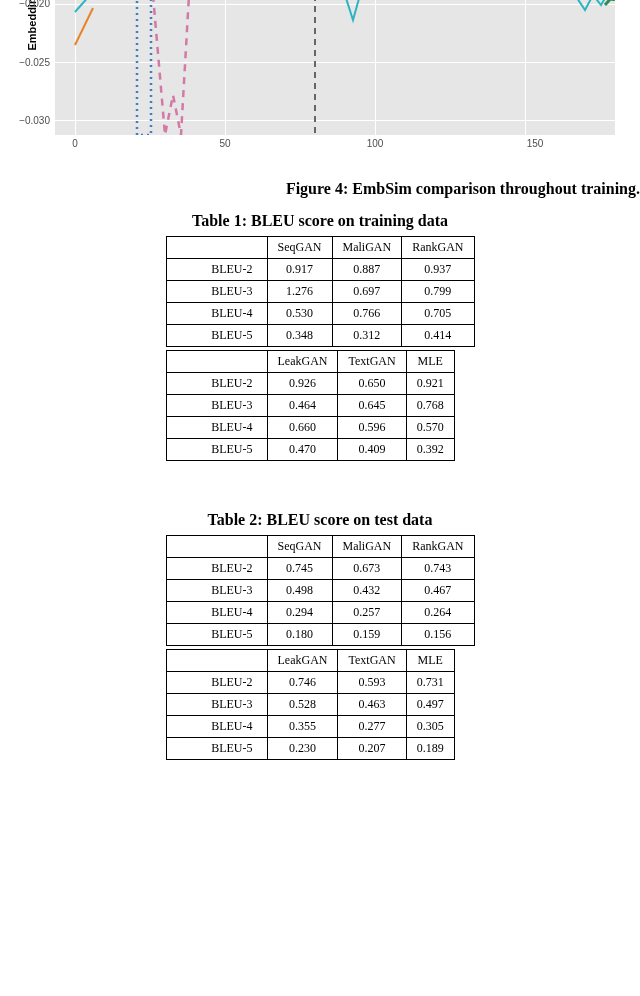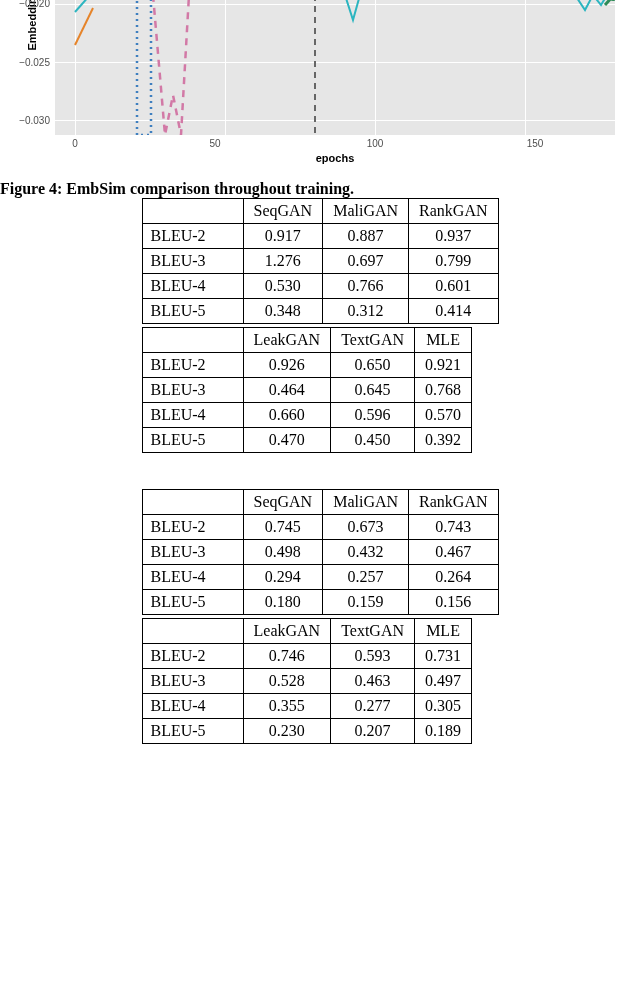--- a/index.html
+++ b/index.html
@@ -82,50 +82,50 @@
     color: #000;
   }
   svg.plot-svg {
     position: absolute;
     left: 0; top: 0;
     width: 560px;
     height: 135px;
   }
   
   .caption {
-    text-align: left;
+    text-align: right;
     font-weight: bold;
     font-size: 16px;
     margin-top: 10px;
   }
   .table-caption {
     text-align: center;
     font-weight: bold;
     font-size: 16px;
     margin-top: 14px;
     margin-bottom: 6px;
   }
   
   .tbl-holder {
     display: flex;
     justify-content: center;
   }
   table.data-tbl {
     border-collapse: collapse;
     font-family: Georgia, 'Times New Roman', serif;
-    font-size: 16px;
+    font-size: 12px;
   }
   table.data-tbl td, table.data-tbl th {
     border: 1px solid #000;
     padding: 3px 10px;
     text-align: center;
     font-weight: normal;
   }
   table.data-tbl td.rowhdr {
-    text-align: left;
+    text-align: right;
     padding-left: 8px;
     padding-right: 14px;
     width: 78px;
   }
   .sub-spacer {
     height: 3px;
   }
   .bold { font-weight: bold; }
   .table-gap { height: 36px; }
 </style>
@@ -165,29 +165,29 @@
         <polyline points="98,-5 110,135 118,95 126,135 134,-5" stroke="#d279a6" stroke-width="2.5" fill="none" stroke-dasharray="7 6"></polyline>
 
         <line x1="260" y1="-5" x2="260" y2="135" stroke="#666" stroke-width="2" stroke-dasharray="6 5"></line>
 
         <polyline points="550,5 558,-4" stroke="#2e8b57" stroke-width="3" fill="none"></polyline>
         <circle cx="558" cy="-2" r="3" fill="#2e8b57"></circle>
       </svg>
     </div>
 
     <div class="x-tick" style="left:75px">0</div>
-    <div class="x-tick" style="left:215px">50</div>
+    <div class="x-tick" style="left:225px">50</div>
     <div class="x-tick" style="left:375px">100</div>
     <div class="x-tick" style="left:535px">150</div>
 
-    <div class="x-axis-label">epochs</div>
   </div>
 
   <div class="caption">Figure 4: EmbSim comparison throughout training.</div>
 
+  <div class="table-caption">Table 1: BLEU score on training data</div>
   <div class="tbl-holder">
     <div>
       <table class="data-tbl">
         <tbody>
             <tr>
           <td class="rowhdr"></td>
           <td>SeqGAN</td>
           <td>MaliGAN</td>
           <td>RankGAN</td>
         </tr>
@@ -200,21 +200,21 @@
         <tr>
           <td class="rowhdr">BLEU-3</td>
           <td>1.276</td>
           <td>0.697</td>
           <td>0.799</td>
         </tr>
         <tr>
           <td class="rowhdr">BLEU-4</td>
           <td>0.530</td>
           <td>0.766</td>
-          <td>0.601</td>
+          <td>0.705</td>
         </tr>
         <tr>
           <td class="rowhdr">BLEU-5</td>
           <td>0.348</td>
           <td>0.312</td>
           <td>0.414</td>
         </tr>
       </tbody>
         </table>
       <div class="sub-spacer"></div>
@@ -240,30 +240,31 @@
         </tr>
         <tr>
           <td class="rowhdr">BLEU-4</td>
           <td class="bold">0.660</td>
           <td>0.596</td>
           <td>0.570</td>
         </tr>
         <tr>
           <td class="rowhdr">BLEU-5</td>
           <td>0.470</td>
-          <td class="bold">0.450</td>
+          <td class="bold">0.409</td>
           <td>0.392</td>
         </tr>
       </tbody>
         </table>
     </div>
   </div>
 
   <div class="table-gap"></div>
 
+  <div class="table-caption">Table 2: BLEU score on test data</div>
   <div class="tbl-holder">
     <div>
       <table class="data-tbl">
         <tbody>
             <tr>
           <td class="rowhdr"></td>
           <td>SeqGAN</td>
           <td>MaliGAN</td>
           <td>RankGAN</td>
         </tr>

